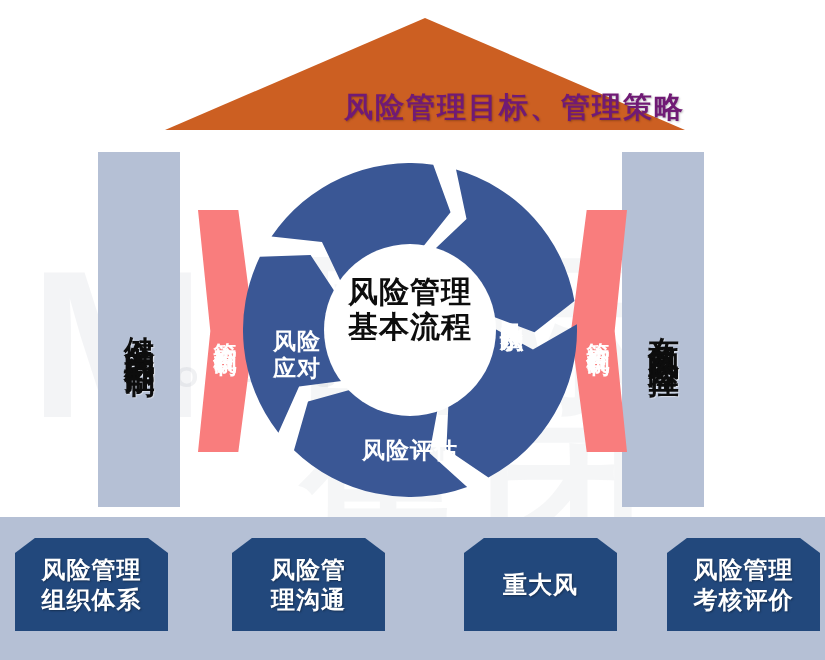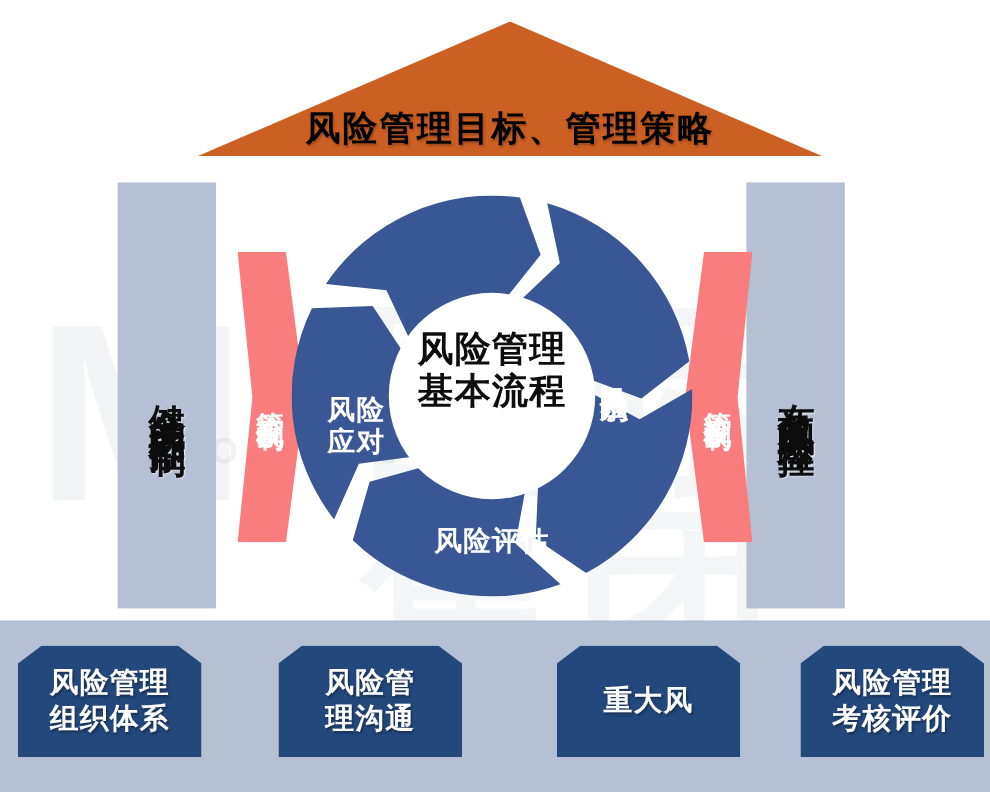--- a/index.html
+++ b/index.html
@@ -49,22 +49,22 @@
     position: absolute;
     left: 165px; top: 18px;
     width: 520px; height: 112px;
     z-index: 3;
   }
   .roof svg { display:block; }
   .roof-label {
     position: absolute;
     left: 0; top: 70px;
     width: 520px;
-    text-align: center;
-    color: #000000;
+    text-align: right;
+    color: #701a75;
     font-size: 29px;
     font-weight: bold;
     letter-spacing: 2px;
     text-shadow: 1px 1px 2px rgba(0,0,0,0.25);
     white-space: nowrap;
   }
 
   
   .pillar {
     position: absolute;

